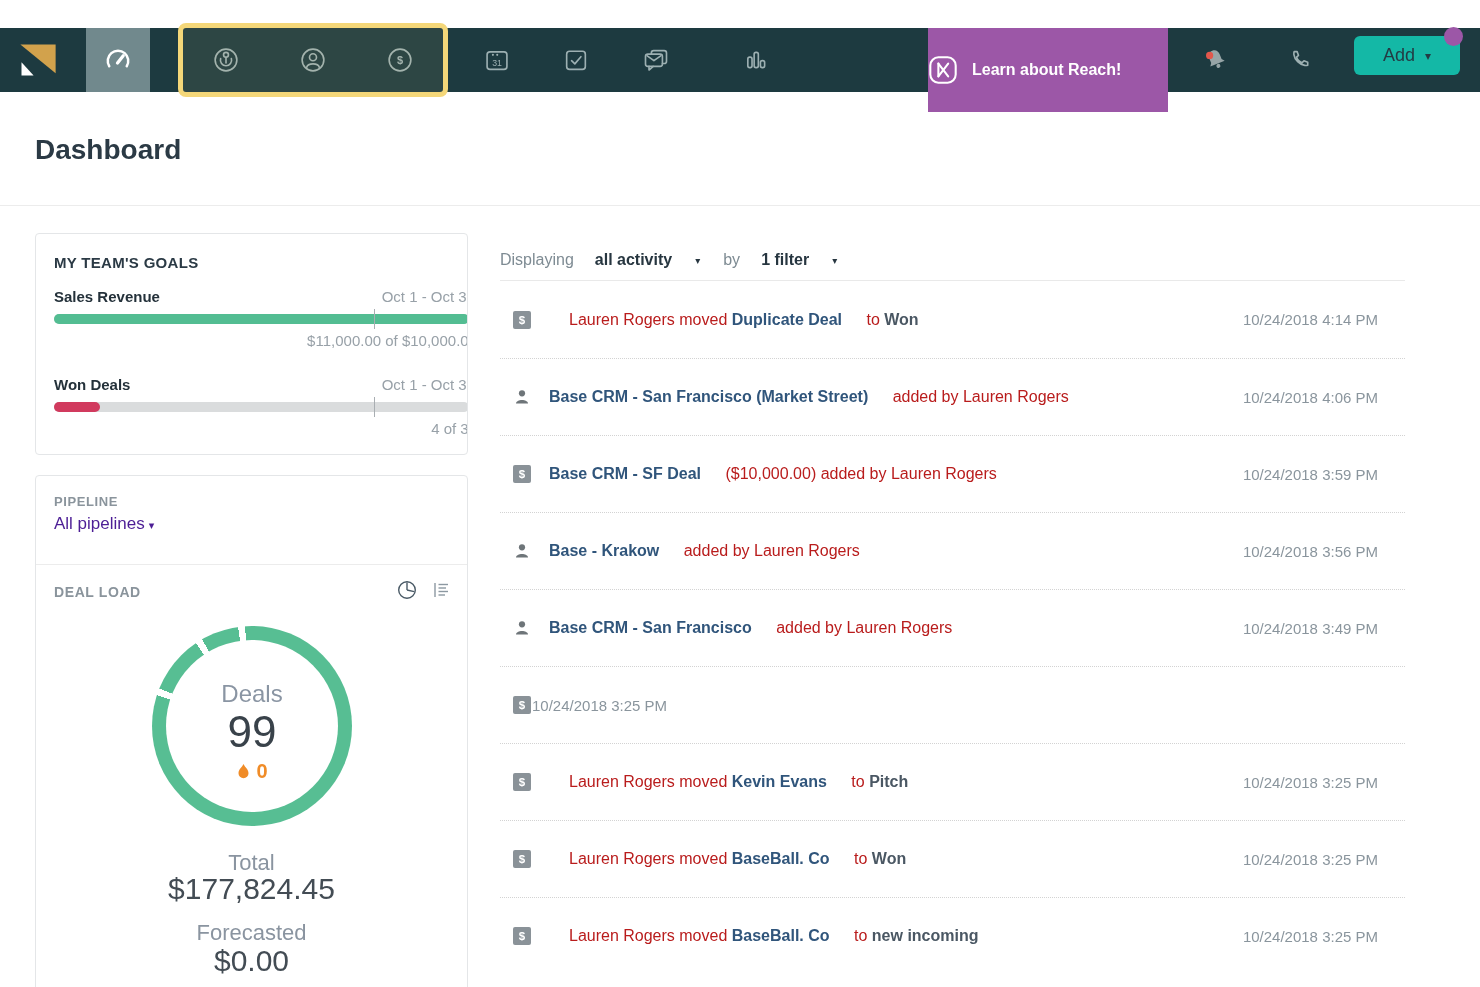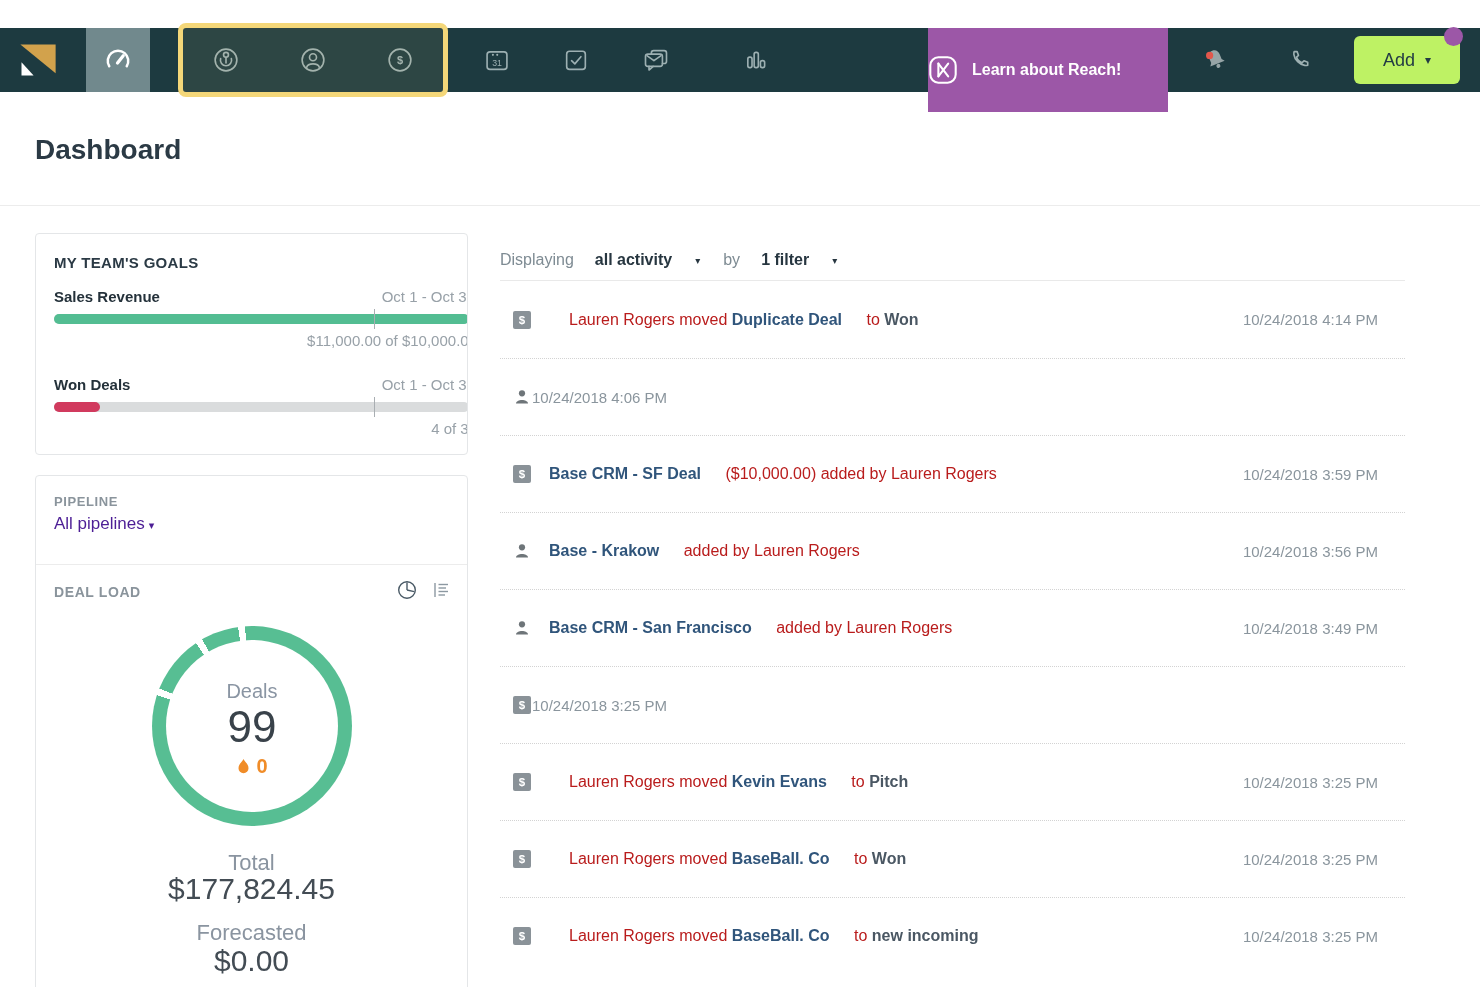--- a/index.html
+++ b/index.html
@@ -20,21 +20,21 @@
   .nav-icon { width:40px; height:40px; display:flex; align-items:center; justify-content:center; cursor:pointer; }
   .nico { stroke:#9DB0B2; fill:none; stroke-width:1.4; stroke-linecap:round; stroke-linejoin:round; }
   .nico-fillchar { fill:#9DB0B2; font-size:9.5px; font-weight:bold; }
   #ic-calendar { left:477px; top:12px; } #ic-tasks { left:556px; top:12px; }
   #ic-chat { left:636px; top:12px; } #ic-reports { left:736px; top:12px; }
   #learn-reach { left:928px; top:0; width:240px; height:84px; background:#9C57A7; color:#fff;
                  display:flex; align-items:center; justify-content:flex-start; 
                  gap:14px; cursor:pointer; z-index:3; }
   #learn-reach span { font-size:16px; font-weight:700; }
   #ic-bell { left:1196px; top:12px; } #ic-phone { left:1280px; top:12px; }
-  #add-btn { left:1354px; top:8px; width:106px; height:48px; background:#bef264; border-radius:6px;
+  #add-btn { left:1354px; top:8px; width:106px; height:39px; background:#14b8a6; border-radius:6px;
              display:flex; align-items:center; justify-content:center; gap:10px; cursor:pointer;
              color:#233B44; font-size:18px; }
   #add-caret { font-size:12px; color:#233B44; }
   #add-badge { left:1444px; top:-1px; width:19px; height:19px; border-radius:50%; background:#9C57A7; z-index:5; }
 
   
   #page-title { position:absolute; left:35px; top:134px; font-size:28px; font-weight:700; color:#2B3A45; }
   #title-divider { position:absolute; left:0; top:205px; width:1480px; height:1px; background:#ECECEC; }
 
   
@@ -61,21 +61,21 @@
   #dealload-label { position:absolute; left:18px; top:108px; font-size:14px; font-weight:700;
                     color:#8A949C; letter-spacing:.6px; }
   #dealload-toggles { position:absolute; right:14px; top:102px; display:flex; gap:10px; }
   .toggle-icon { width:24px; height:24px; cursor:pointer; }
 
   #donut { position:absolute; left:116px; top:150px; width:200px; height:200px; border-radius:50%;
            background:conic-gradient(#57BE93 0deg 288deg, #fff 288deg 292deg, #57BE93 292deg 326deg,
              #fff 326deg 330deg, #57BE93 330deg 352deg, #fff 352deg 356deg, #57BE93 356deg 360deg); }
   #donut-hole { position:absolute; left:14px; top:14px; width:172px; height:172px; border-radius:50%;
                 background:#fff; text-align:center; }
-  #donut-label { margin-top:40px; font-size:20px; color:#8A95A3; }
+  #donut-label { margin-top:40px; font-size:24px; color:#8A95A3; }
   #donut-value { font-size:44px; color:#39424A; line-height:1.1; }
   #hot-row { margin-top:4px; display:flex; align-items:center; justify-content:center; gap:5px; }
   #hot-count { color:#F08C28; font-size:20px; font-weight:700; }
   .sum-label { position:absolute; left:0; width:100%; text-align:center; font-size:22px; color:#8A94A0; }
   .sum-value { position:absolute; left:0; width:100%; text-align:center; font-size:30px; color:#434C54; }
   #total-label { top:374px; } #total-value { top:396px; }
   #forecast-label { top:444px; } #forecast-value { top:468px; }
 
   
   #feed { position:absolute; left:500px; top:240px; width:905px; }
@@ -285,20 +285,21 @@
     <div class="row-time">10/24/2018 4:14 PM</div>
   </div>
         <div class="feed-row">
     <div class="row-icon-cell">
 
       <svg width="18" height="18" viewBox="0 0 18 18">
         <circle cx="9" cy="5.3" r="3.1" fill="#6E7579"></circle>
         <path d="M3,15.5 C3,10.8 15,10.8 15,15.5 Z" fill="#6E7579"></path>
       </svg>
     </div>
+    <div class="row-text"><span class="t-entity">Base CRM - San Francisco (Market Street)</span><span class="t-muted"> added by Lauren Rogers</span></div>
     <div class="row-time">10/24/2018 4:06 PM</div>
   </div>
         <div class="feed-row">
     <div class="row-icon-cell">
       <div class="row-deal">
               <span class="row-deal-char">$</span>
             </div>
 
     </div>
     <div class="row-text"><span class="t-entity">Base CRM - SF Deal</span><span class="t-muted"> ($10,000.00) added by Lauren Rogers</span></div>

